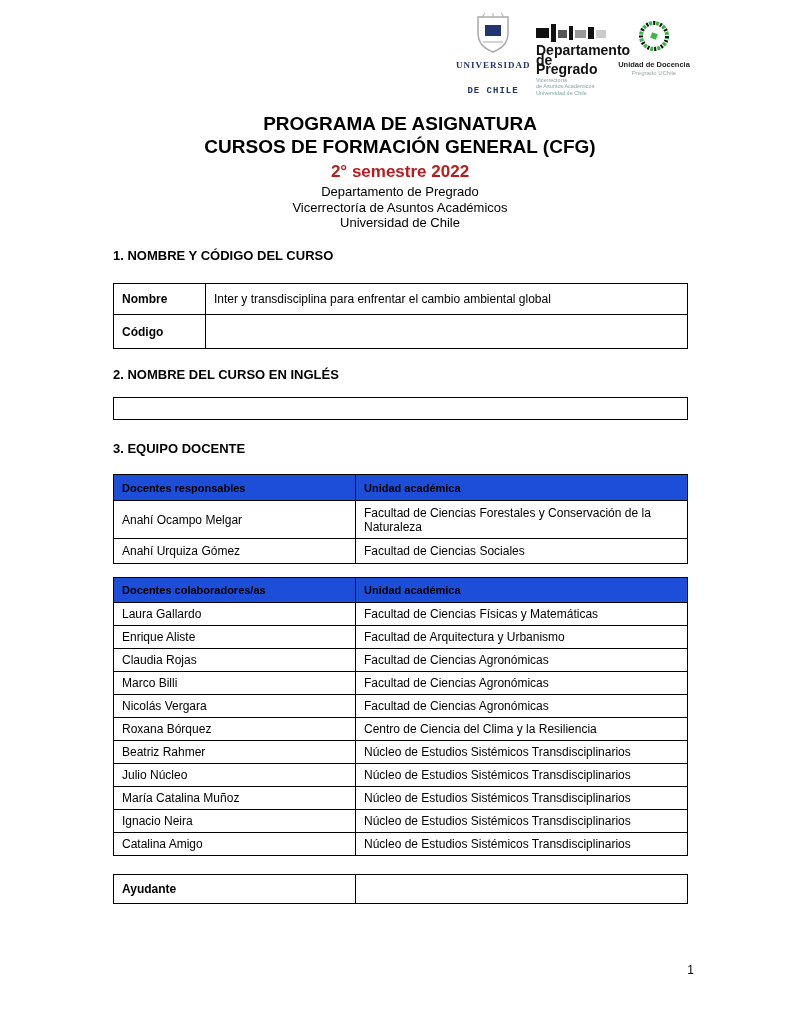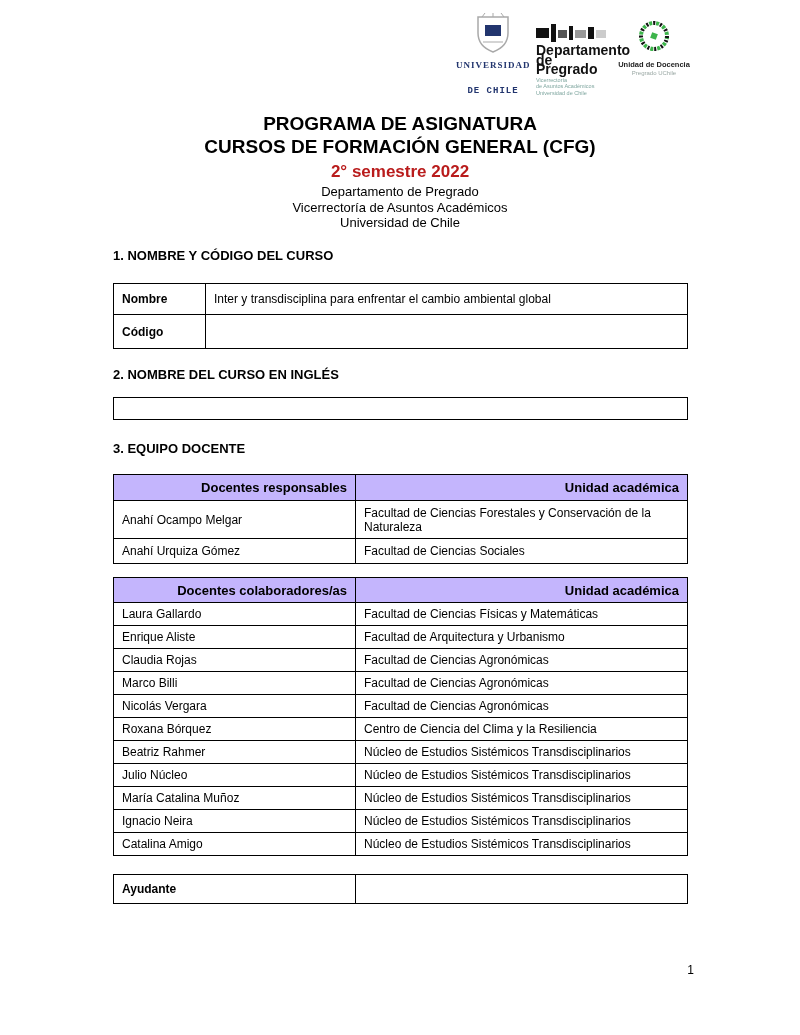--- a/index.html
+++ b/index.html
@@ -27,21 +27,21 @@
   .t-sem  { font-size:17px; font-weight:bold; color:#b91c1c; line-height:24px; margin-top:2px; }
   .t-sub  { font-size:13px; line-height:15.5px; }
 
   
   .content-col { left:113px; width:575px; }
   .sec-heading { font-size:13px; font-weight:bold; }
 
   table { width:100%; border-collapse:collapse; table-layout:fixed; }
   td, th { border:1px solid #000; font-size:12px; padding:2px 8px; vertical-align:middle; }
   td { text-align:left; }
-  th { background:#c4b5fd; font-weight:bold; text-align:right; font-size:13px; }
+  th { background:#1d4ed8; font-weight:bold; text-align:left; font-size:11px; }
   td.lbl { font-weight:bold; }
 
   .empty-box { border:1px solid #000; height:23px; width:100%; background:#fff; }
 
   .page-num { position:absolute; left:674px; top:963px; font-size:12px; width:20px; text-align:right; }
 </style>
 </head>
 <body>
 
 <div class="logo-block" style="left:456px; top:12px; width:74px;">

